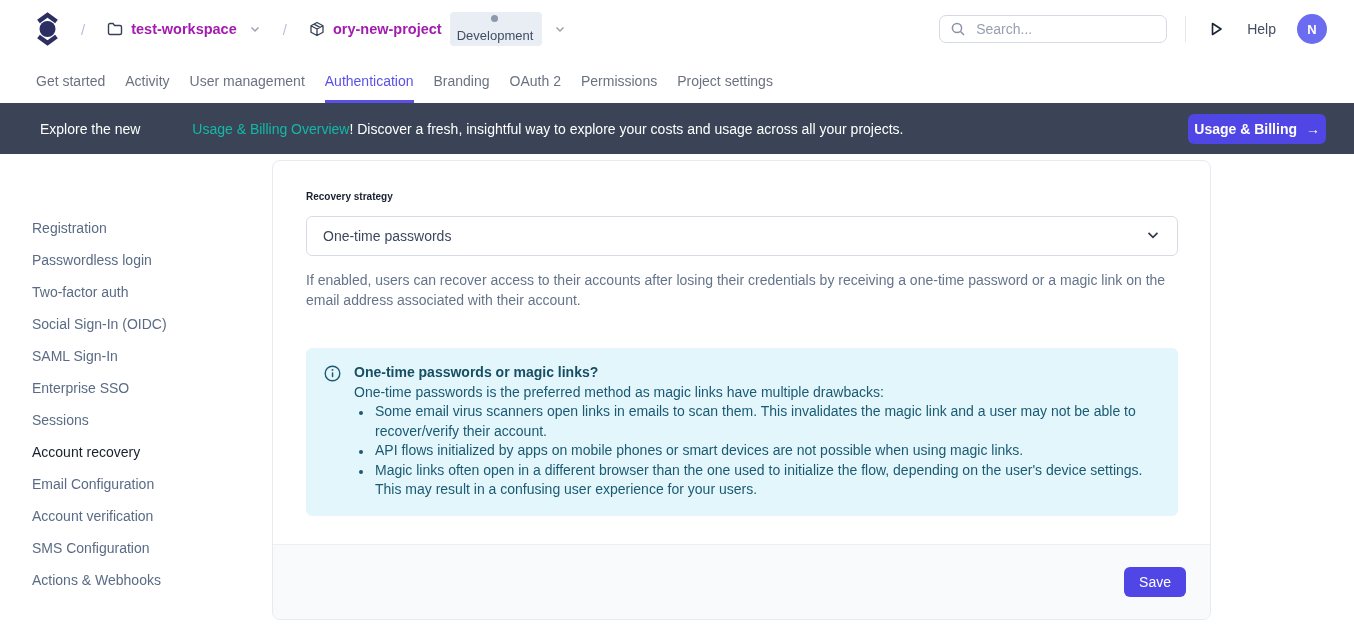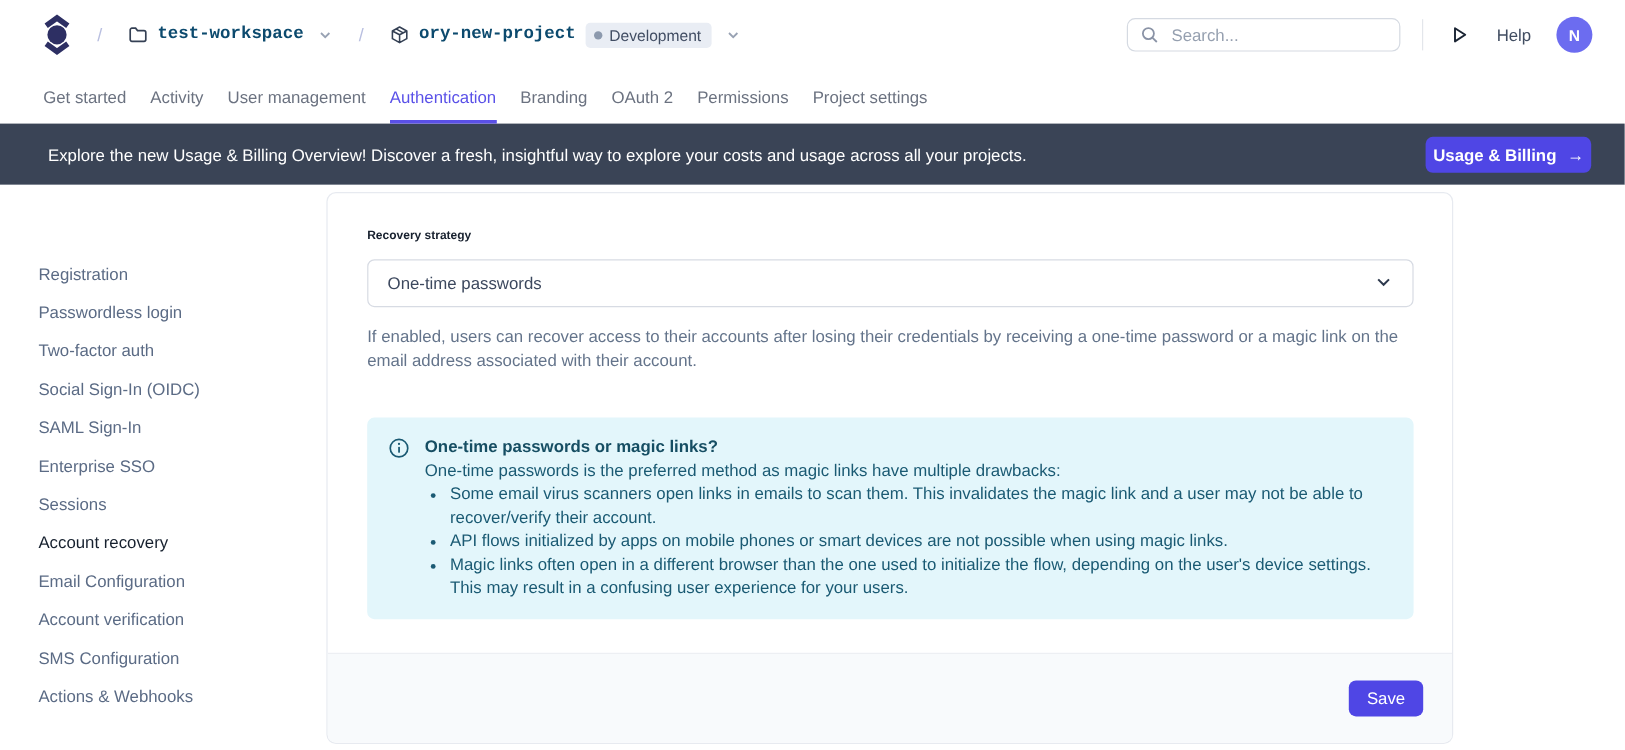--- a/index.html
+++ b/index.html
@@ -11,27 +11,27 @@
   }
 
   
   .header {
     height: 58px; display: flex; align-items: center;
     padding: 0 27px 0 36px; background: #fff;
   }
   .logo { width: 23px; height: 38px; display: flex; align-items: center; }
   .crumb-sep { color: #b9bfe0; margin: 0 22px; font-size: 15px; }
   .crumb { display: flex; align-items: center; gap: 8px; cursor: pointer; }
-  .crumb-label { font-weight: 600; color: #0c4a6e; font-size: 14.5px; font-family: Liberation Mono, monospace; }
+  .crumb-label { font-weight: 600; color: #a21caf; font-size: 14.5px; }
   .icon-16 { width: 16px; height: 16px; display: inline-flex; }
   .chev { width: 12px; height: 12px; display: inline-flex; margin-left: 4px; }
   .env-badge {
     display: inline-flex; align-items: center; gap: 6px;
     background: #e9edf4; border-radius: 4px; padding: 3px 9px 3px 7px;
-    font-size: 13px; color: #414d63;
+    font-size: 13px; color: #414d63; flex-direction: column;
   }
   .env-dot { width: 7px; height: 7px; border-radius: 50%; background: #8c99ad; }
   .search-box {
     margin-left: auto; width: 228px; height: 28px;
     border: 1px solid #d5dae2; border-radius: 7px;
     display: flex; align-items: center; gap: 8px; padding: 12px 10px;
     background: #fff;
   }
   .search-box input {
     border: none; outline: none; width: 100%; font-size: 14px;
@@ -54,21 +54,21 @@
     border-bottom: 3px solid transparent; padding-top: 3px; white-space: nowrap;
   }
   .tab.active { color: #5a51e8; border-bottom-color: #5a50e6; }
 
   
   .banner {
     height: 51px; background: #3a4456; color: #ffffff;
     display: flex; align-items: center; padding: 0 28px 0 40px;
   }
   .banner-text { font-size: 14px; }
-  .banner-link { color: #ffffff; cursor: pointer; }
+  .banner-link { color: #14b8a6; cursor: pointer; margin-left: 48px; }
   .banner-btn {
     margin-left: auto; background: #4f46e5; color: #fff; border: none;
     height: 30px; border-radius: 6px; padding: 0 6px; font-size: 14px;
     font-weight: 600; display: flex; align-items: center; gap: 9px; cursor: pointer;
     font-family: "Liberation Sans", sans-serif;
   }
 
   
   .content { display: flex; height: 471px; background: #fff; }
   .sidebar { width: 272px; padding: 58px 0 0 32px; flex-shrink: 0; }

